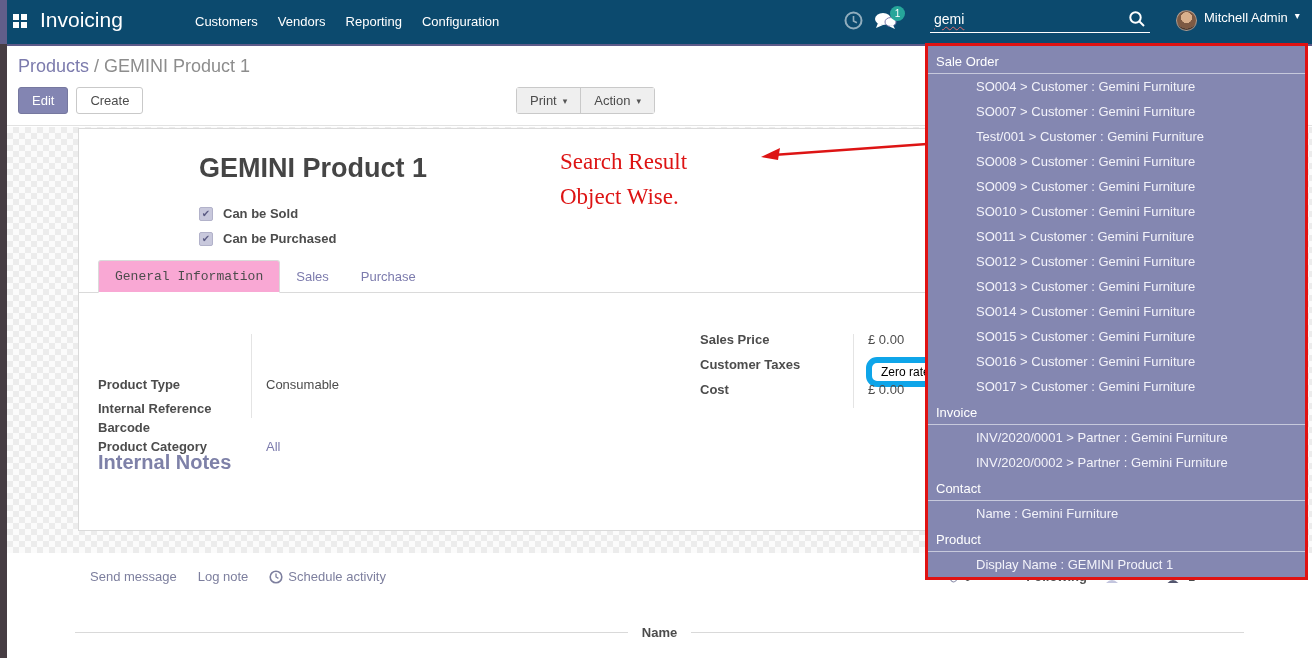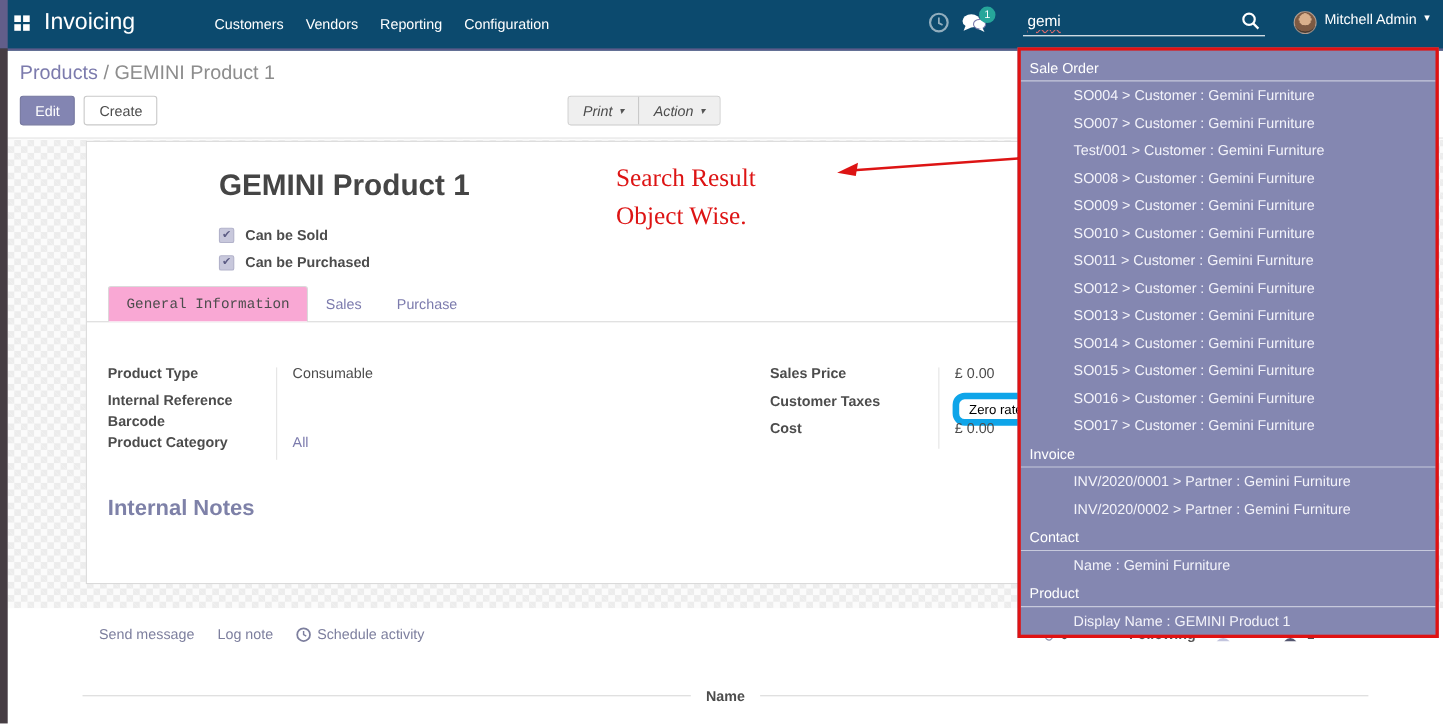--- a/index.html
+++ b/index.html
@@ -31,21 +31,21 @@
   
   .control-panel { position:absolute; left:7px; top:44px; right:0; height:82px; background:#fff; border-bottom:1px solid #e2e2e2; z-index:5; }
   .breadcrumb { position:absolute; left:11px; top:12px; font-size:18px; }
   .bc-parent { color:#7c7bad; cursor:pointer; }
   .bc-sep, .bc-current { color:#8d8d8d; }
   .btn-row { position:absolute; left:11px; top:43px; display:flex; gap:8px; }
   .btn { font-size:13px; padding:5px 13px; border-radius:3px; cursor:pointer; border:1px solid transparent; }
   .btn-primary { background:#8385b2; color:#fff; border-color:#76789f; }
   .btn-default { background:#fff; color:#4c4c4c; border-color:#c9c9c9; }
   .btn-group { position:absolute; left:509px; top:43px; display:flex; border:1px solid #c9c9c9; border-radius:3px; background:#fff; }
-  .btn-group .btn { border:none; border-radius:0; color:#4c4c4c; display:flex; align-items:center; gap:6px;font-style:italic; }
+  .btn-group .btn { border:none; border-radius:0; color:#4c4c4c; display:flex; align-items:center; gap:6px; }
   .btn-group .btn + .btn { border-left:1px solid #c9c9c9; }
   .btn-caret { font-size:9px; color:#555; }
 
   
   .content { position:absolute; left:7px; top:127px; right:0; height:426px; z-index:1;
     background-color:#fbfbfb;
     background-image:
       linear-gradient(45deg,#ececec 25%,transparent 25%,transparent 75%,#ececec 75%),
       linear-gradient(45deg,#ececec 25%,transparent 25%,transparent 75%,#ececec 75%);
     background-size:12px 12px; background-position:0 0,6px 6px; }
@@ -61,21 +61,21 @@
   .tab { font-size:13px; padding:8px 16px; color:#7c7bad; cursor:pointer; }
   .tab.active { color:#4c4c4c; background:#f9a8d4; border:1px solid #dadada; border-bottom:1px solid #fff; border-radius:3px 3px 0 0; margin-bottom:-1px;font-family:Liberation Mono, monospace; }
 
   .fgroup { position:absolute; top:203px; }
   .fgroup::before { content:""; position:absolute; left:153px; top:2px; width:1px; background:#e4e4e4; }
   .fgroup-left { left:19px; width:470px; }
   .fgroup-left::before { height:84px; }
   .fgroup-right { left:575px; width:500px;margin-left:46px; }
   .fgroup-right::before { height:74px; }
   .frow { display:flex; align-items:flex-start; }
-  .fgroup-left .frow:nth-child(1) { height:24px; }
+  .fgroup-left .frow:nth-child(1) { height:24px;margin-top:45px; }
   .fgroup-left .frow:nth-child(2) { height:19px; }
   .fgroup-left .frow:nth-child(3) { height:19px; }
   .fgroup-left .frow:nth-child(4) { height:24px; }
   .fgroup-right .frow { height:25px; }
   .flabel { width:155px; font-size:13px; font-weight:bold; color:#4c4c4c; flex:none; }
   .fvalue { font-size:13px; color:#4c4c4c; padding-left:13px; }
   .fvalue.fv-link { color:#7c7bad; cursor:pointer; }
   .fvalue.fv-pill { margin-left:11px; padding:2px 9px; border:6px solid #0ea5e9; border-radius:11px; font-size:12px; color:#000000; }
   .notes-heading { position:absolute; left:19px; top:322px; font-size:20px; font-weight:bold; color:#7e81a8; }
 

